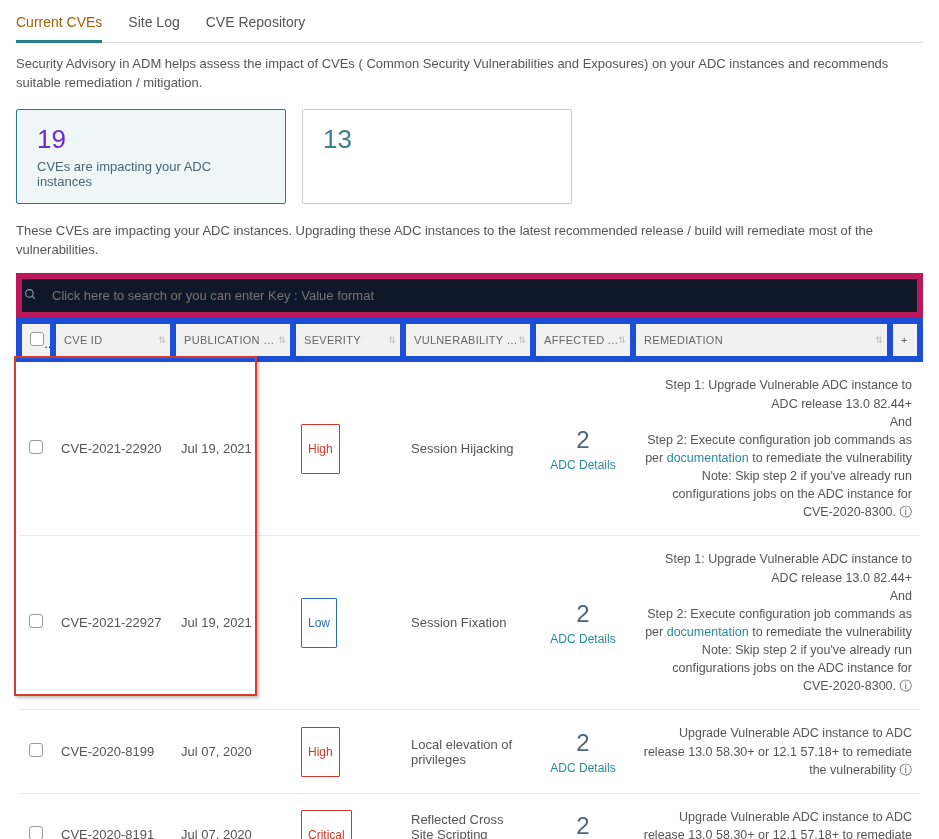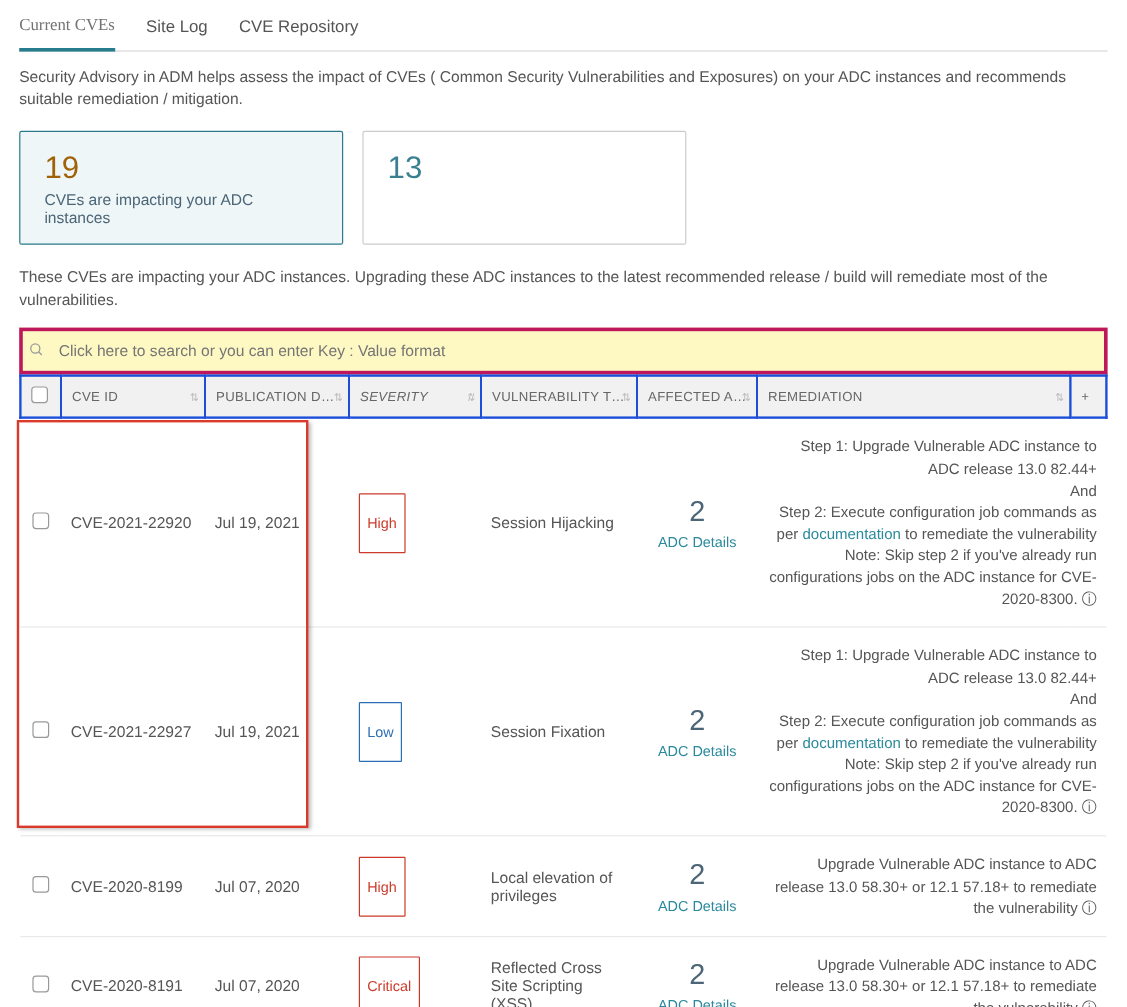--- a/index.html
+++ b/index.html
@@ -17,25 +17,24 @@
     border-bottom: 1px solid #d8d8d8;
     margin-bottom: 12px;
   }
   .tab {
     padding: 6px 0 10px 0;
     font-size: 14px;
     color: #555;
     cursor: pointer;
   }
   .tab.active {
-    color: #737373;
+    color: #a16207;
     border-bottom: 3px solid #277d8e;
     margin-bottom: -1px;
     font-weight: 500;
-    font-family: Liberation Serif, serif;
   }
   .advisory-text {
     color: #555;
     margin-bottom: 16px;
     line-height: 1.45;
   }
   .cards {
     display: flex;
     gap: 16px;
     margin-bottom: 18px;
@@ -45,62 +44,62 @@
     border-radius: 2px;
     padding: 14px 20px;
     width: 270px;
     cursor: pointer;
   }
   .card.selected {
     border: 1px solid #2a7a8c;
     background: #eef6f7;
   }
   .card-number { font-size: 26px; color: #3b8090; font-weight: 400; margin-bottom: 4px; }
-  .card.selected .card-number { color: #a16207; }
+  .card.selected .card-number { color: #6d28d9; }
   .card-label { font-size: 13px; color: #3b8090; }
   .card.selected .card-label { color: #4c6577; }
   .impact-text { color: #555; margin-bottom: 14px; line-height: 1.45; }
   .search-wrap { margin-bottom: 0; }
   .search-input {
     width: 100%;
-    border: 3px solid #be185d;
+    border: 6px solid #be185d;
     padding: 9px 10px 9px 30px;
     font-size: 13px;
     color: #888;
-    background: #fef9c3;
+    background: #0f172a;
   }
   .search-wrap { position: relative; }
   .search-iconbox {
     position: absolute; left: 8px; top: 50%; transform: translateY(-50%);
     color: #999;
   }
   .table { width: 100%; border-collapse: collapse; table-layout: fixed; }
   .thead-row th {
     background: #f1f1f1;
-    border: 2px solid #1d4ed8;
+    border: 6px solid #1d4ed8;
     font-size: 11px;
     font-weight: 500;
     color: #666;
     text-align: left;
     padding: 8px 8px;
     letter-spacing: 0.3px;
     white-space: nowrap;
     overflow: hidden;
     text-overflow: ellipsis;
     position: relative;
   }
   .th-sort {
     position: absolute; right: 4px; top: 50%; transform: translateY(-50%);
     font-size: 9px; color: #bbb;
   }
   .th-check { width: 34px; text-align: center; }
   .th-add { width: 30px; text-align:center; color:#888; }
   .col-cve { width: 120px; }
   .col-date { width: 120px; }
-  .col-sev { width: 110px; font-style: italic; }
+  .col-sev { width: 110px; }
   .col-vuln { width: 130px; }
   .col-aff { width: 100px; text-align:center; }
   .col-rem { }
   tbody tr { border-bottom: 1px solid #e8e8e8; }
   tbody td { padding: 14px 8px; vertical-align: middle; font-size: 13px; color: #555; }
   .td-check { text-align: center; }
   input[type=checkbox] {
     width: 14px; height: 14px; border:1px solid #999; border-radius:3px;
     appearance:none; background:#fff; cursor:pointer;
   }

